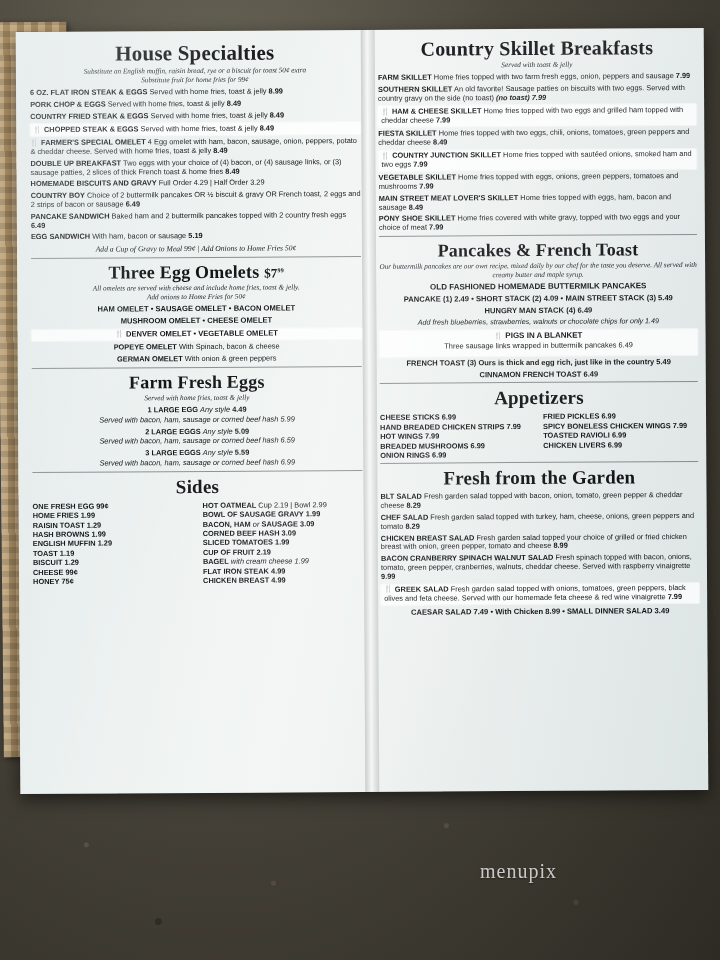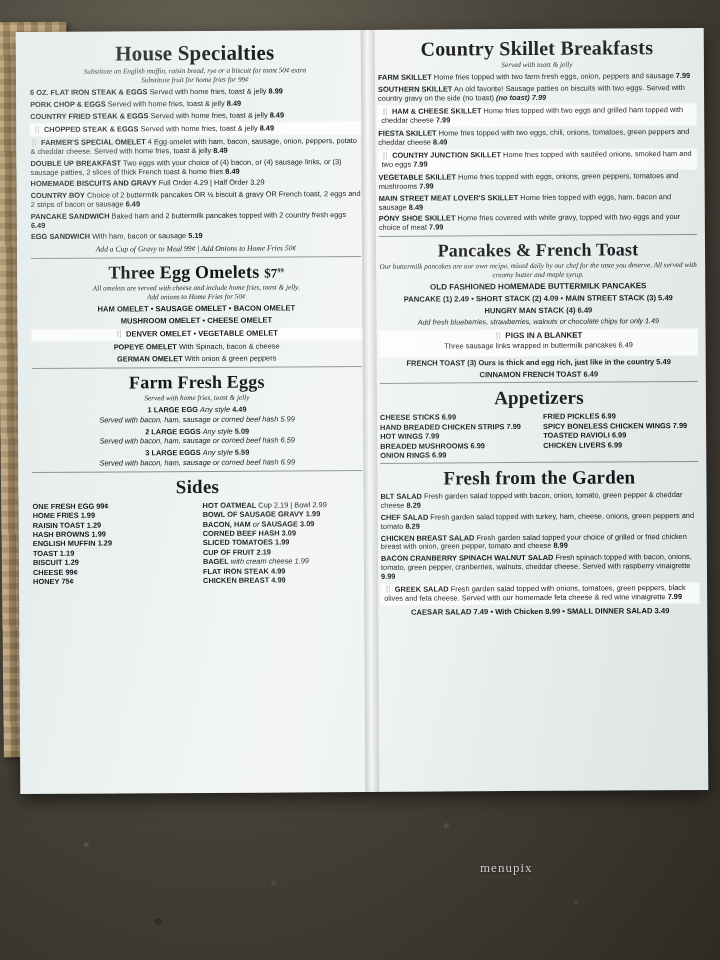--- a/index.html
+++ b/index.html
@@ -80,21 +80,21 @@
     padding:1.5px 3px;border-radius:1px;
   }
   .two{display:flex;gap:8px;}
   .two > div{flex:1;}
   .sides-grid{display:flex;gap:10px;}
   .sides-grid > div{flex:1;}
   .sideline{font-size:7.4px;line-height:9.4px;}
   .wm{
     position:absolute;left:480px;top:860px;
     font-family:"Liberation Serif", serif;
-    font-size:13px;letter-spacing:1px;color:rgba(255,255,255,.75);
+    font-size:20px;letter-spacing:1px;color:rgba(255,255,255,.75);
     text-shadow:0 1px 2px rgba(0,0,0,.5);
   }
   .dollarsup{font-size:6px;vertical-align:super;}
 </style>
 </head>
 <body>
 
 <div id="page">
   <div id="counter"></div>
   <div id="placemat"></div>

